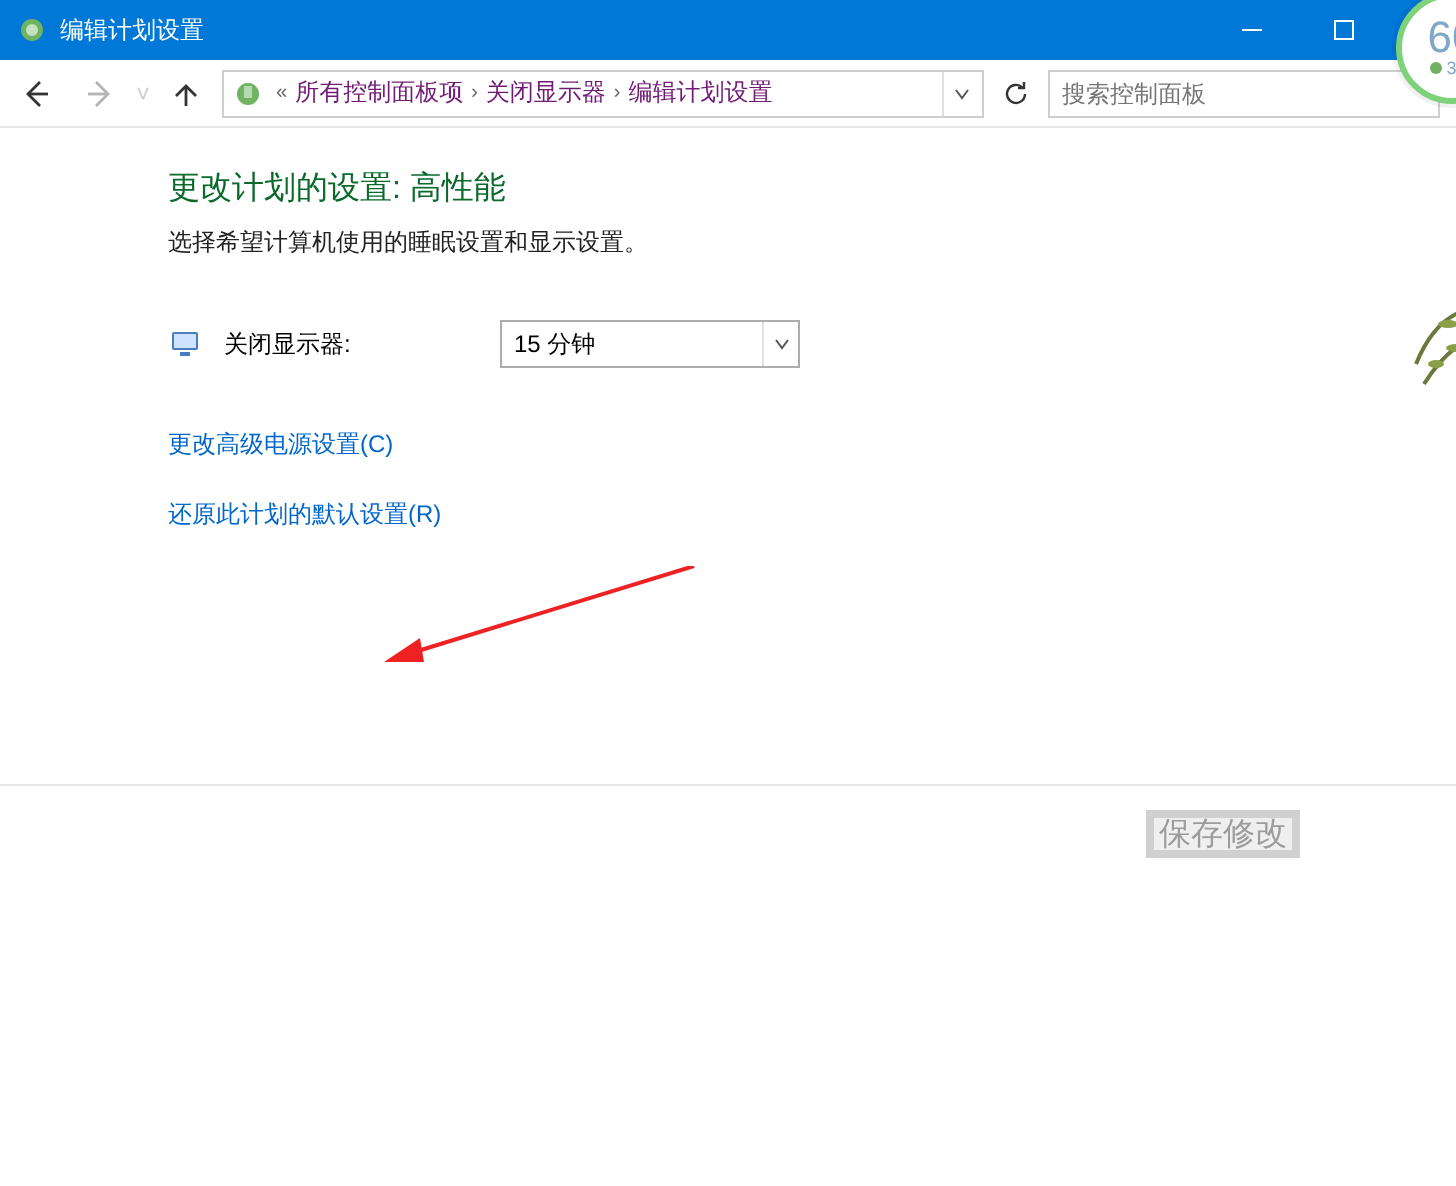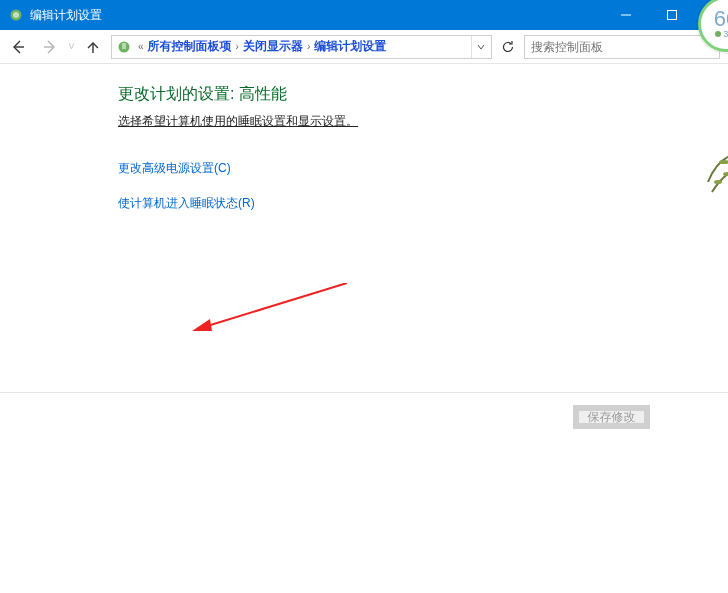--- a/index.html
+++ b/index.html
@@ -21,47 +21,47 @@
 
   
   .navrow { height: 34px; border-bottom: 1px solid #e5e5e5; display: flex; align-items: center; padding: 0 4px; gap: 4px; font-size: 12px; }
   .nav-arrow { width: 28px; height: 28px; display: flex; align-items: center; justify-content: center; color: #333; }
   .nav-arrow.disabled { color: #b3b3b3; }
   .nav-sep { color: #ccc; }
   .breadcrumb { flex: 1; height: 24px; border: 1px solid #cfcfcf; display: flex; align-items: center; padding: 0 4px; gap: 4px; background: #fff; position: relative; }
   .breadcrumb .bc-icon { width: 16px; height: 16px; display: flex; align-items: center; justify-content: center; }
   .breadcrumb .bc-chev { color: #666; font-size: 10px; }
   .breadcrumb .bc-chev-first { color: #666; font-size: 10px; margin-left: 2px; }
-  .breadcrumb .bc-item { color: #1d4ed8; font-weight: bold; }
+  .breadcrumb .bc-item { color: #701a75; }
   .breadcrumb .bc-dd { position: absolute; right: 2px; top: 0; bottom: 0; width: 18px; display: flex; align-items: center; justify-content: center; border-left: 1px solid #e0e0e0; }
   .refresh-btn { width: 24px; height: 24px; display: flex; align-items: center; justify-content: center; }
   .search-box { width: 196px; height: 24px; border: 1px solid #cfcfcf; display: flex; align-items: center; padding: 0 6px; margin-right: 4px; color: #7a7a7a; }
   .search-box input { border: none; outline: none; width: 100%; font-size: 12px; color: #a21caf; background: transparent; }
 
   
   .content { position: absolute; left: 0; right: 0; top: 64px; bottom: 0; }
-  .pane { padding: 20px 0 0 118px; }
+  .pane { padding: 20px 0 0 84px; }
   .heading { font-size: 16px; color: #0a6a2c; margin-bottom: 8px; }
-  .subtext { font-size: 12px; color: #222; margin-bottom: 30px; text-decoration: underline; }
+  .subtext { font-size: 12px; color: #222; margin-bottom: 30px; }
 
   .setting-row { display: flex; align-items: center; gap: 10px; margin-bottom: 20px; }
   .setting-row .icon16 { width: 18px; height: 18px; display: flex; align-items: center; justify-content: center; }
   .setting-row .label { font-size: 12px; width: 128px; }
   .select { width: 150px; height: 24px; border: 1px solid #adadad; background: #fff; font-size: 12px; padding-left: 6px; position: relative; display: flex; align-items: center; }
   .select .dd { position: absolute; right: 0; top: 0; bottom: 0; width: 18px; display: flex; align-items: center; justify-content: center; border-left: 1px solid #e2e2e2; }
 
   .links { margin-top: 30px; font-size: 12px; }
   .links a { color: #0066cc; text-decoration: none; display: inline-block; margin-bottom: 18px; }
 
   
   .red-arrow { position: absolute; left: 192px; top: 219px; pointer-events: none; }
 
   
   .footer { position: absolute; left: 0; right: 0; top: 328px; border-top: 1px solid #e5e5e5; padding: 12px 78px 0 0; display: flex; justify-content: flex-end; gap: 8px; }
-  .btn { width: 77px; height: 24px; font-size: 12px; border: 6px solid #d946ef; background: #e1e1e1; display: flex; align-items: center; justify-content: center; }
+  .btn { width: 77px; height: 24px; font-size: 16px; border: 4px solid #d946ef; background: #e1e1e1; display: flex; align-items: center; justify-content: center; }
   .btn.disabled { color: #9c9c9c; background: #efefef; border-color: #d0d0d0; }
 
   
   .tree-deco { position: absolute; right: -4px; top: 88px; width: 30px; height: 60px; overflow: hidden; }
   .tree-deco svg { }
 
 </style>
 </head>
 <body>
 
@@ -146,25 +146,43 @@
   <div class="search-box">
     <input placeholder="搜索控制面板" style="">
   </div>
 </div>
 
 <div class="content">
   <div class="pane">
     <div class="heading">更改计划的设置: 高性能</div>
     <div class="subtext">选择希望计算机使用的睡眠设置和显示设置。</div>
 
+    <div class="setting-row">
+      <span class="icon16">
+        <svg width="17" height="17" viewBox="0 0 17 17">
+            <rect x="1" y="2" width="13" height="9" rx="1" fill="#4a7dbf"></rect>
+            <rect x="2" y="3" width="11" height="7" fill="#cfe3ff"></rect>
+            <rect x="5" y="12" width="5" height="2" fill="#4a7dbf"></rect>
+          </svg>
+      </span>
+      <span class="label">关闭显示器:</span>
+      <div class="select">
+        <span>15 分钟</span>
+        <span class="dd">
+            <svg width="8" height="8" viewBox="0 0 8 8">
+              <path d="M1 2 L4 6 L7 2" fill="none" stroke="#555" stroke-width="1"></path>
+            </svg>
+          </span>
+      </div>
+    </div>
 
 
     <div class="links">
       <a href="#">更改高级电源设置(C)</a><br>
-      <a href="#">使计算机进入睡眠状态(R)</a>
+      <a href="#">还原此计划的默认设置(R)</a>
     </div>
   </div>
 
   <svg class="red-arrow" width="160" height="50" viewBox="0 0 160 50">
     <line x1="155" y1="0" x2="12" y2="44" stroke="#e22" stroke-width="2"></line>
     <polygon points="0,48 18,36 20,48" fill="#e22"></polygon>
   </svg>
 
   <div class="tree-deco">
     <svg width="34" height="60" viewBox="0 0 34 60">

